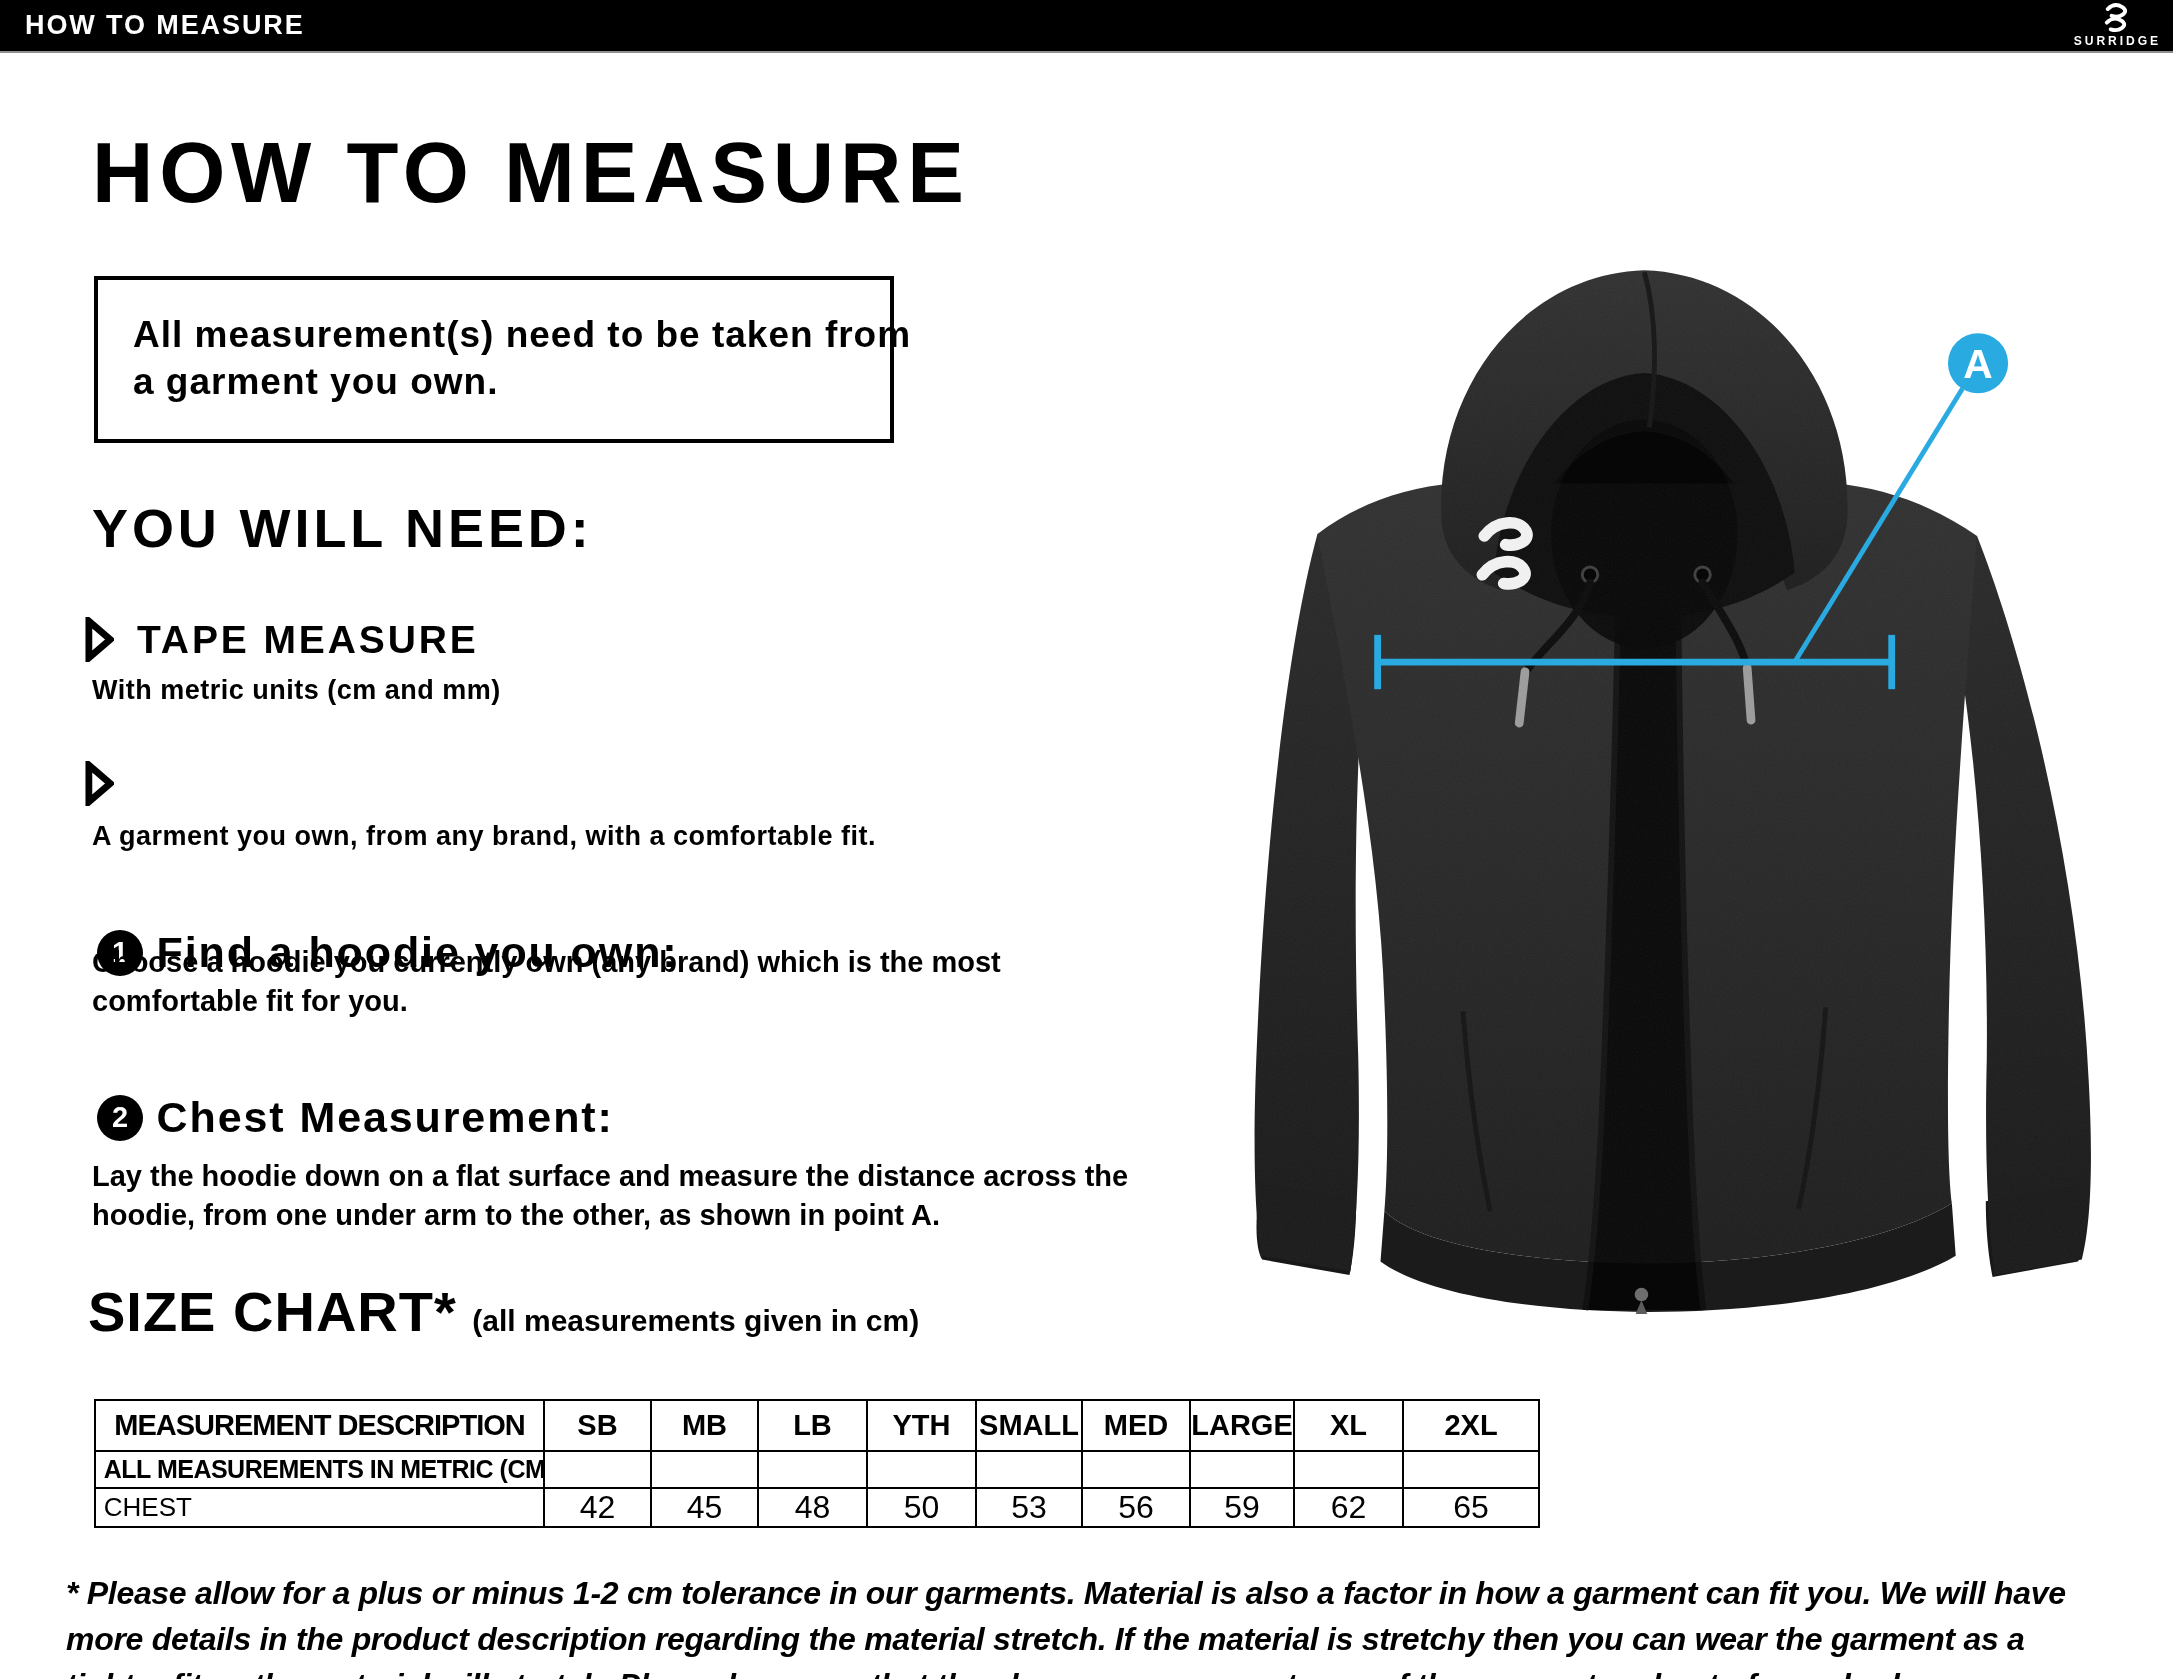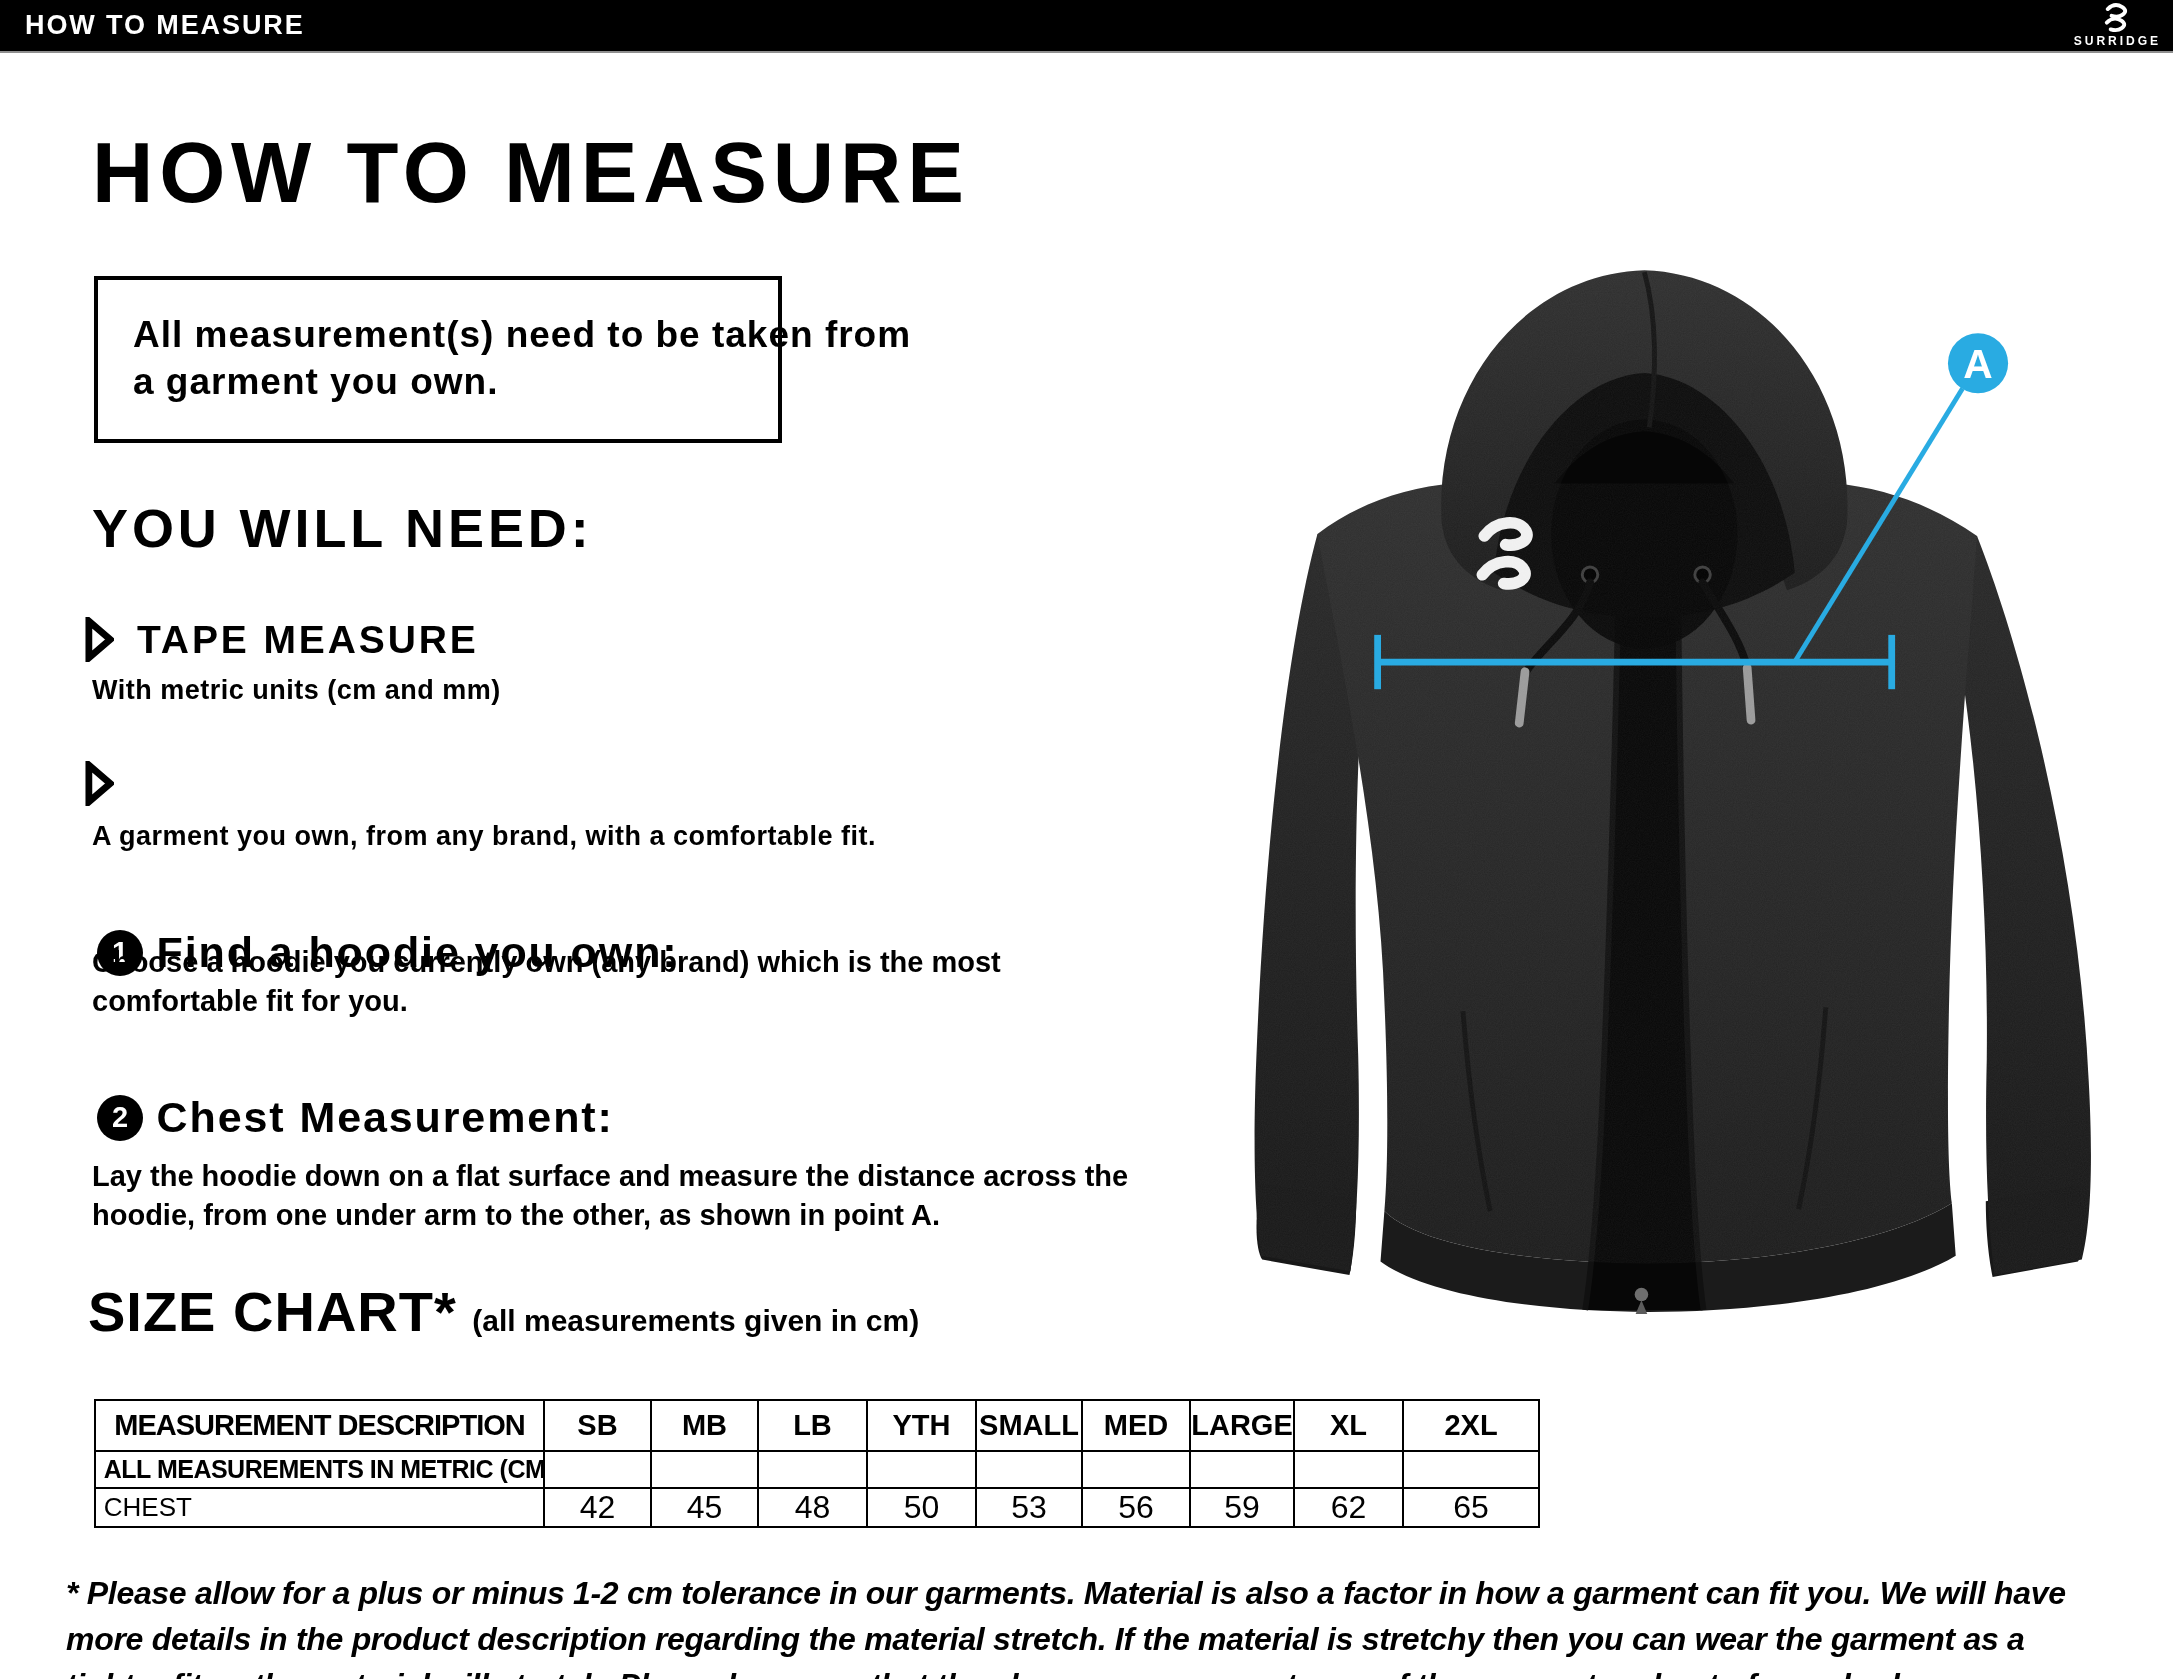--- a/index.html
+++ b/index.html
@@ -9,21 +9,21 @@
   }
   
   .topbar{position:absolute;left:0;top:0;width:2174px;height:51px;background:#000;
     border-bottom:2.9px solid #8f8f8f;}
   .topbar-title{position:absolute;left:25px;top:0;height:51px;line-height:51px;
     color:#fff;font-size:27px;font-weight:bold;letter-spacing:1.9px;}
   .topbar-logo{position:absolute;right:9.7px;top:1px;}
   
   .main-heading{position:absolute;left:92px;top:124px;margin:0;font-size:85px;
     font-weight:bold;letter-spacing:5.8px;}
-  .notice-box{position:absolute;left:94px;top:276px;width:688px;border:4.9px solid #000;
+  .notice-box{position:absolute;left:94px;top:276px;width:800px;border:4.9px solid #000;
     padding:31px 35px;box-sizing:border-box;height:167px;}
   .notice-box p{margin:0;width:786px;font-size:37px;font-weight:bold;line-height:47px;letter-spacing:1px;}
   .ywn-heading{position:absolute;left:92px;top:497px;margin:0;font-size:54px;
     font-weight:bold;letter-spacing:3.9px;}
   .need-item{position:absolute;left:85px;display:flex;align-items:flex-end;gap:23px;}
   .need-item.n1{top:617px;}
   .need-item.n2{top:761px;}
   .need-title{font-size:39px;font-weight:bold;letter-spacing:2.9px;}
   .need-desc{position:absolute;left:92px;margin:0;font-size:27px;font-weight:bold;letter-spacing:0.5px;}
   .need-desc.d1{top:675px;}

